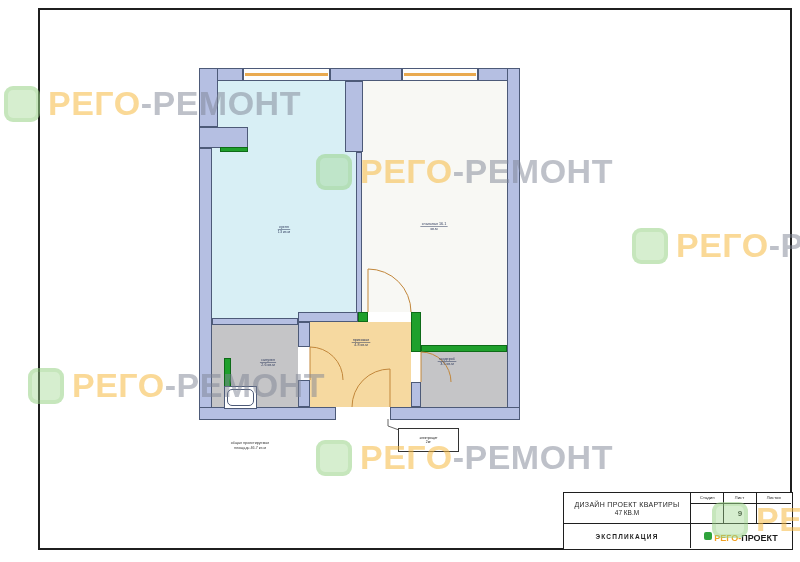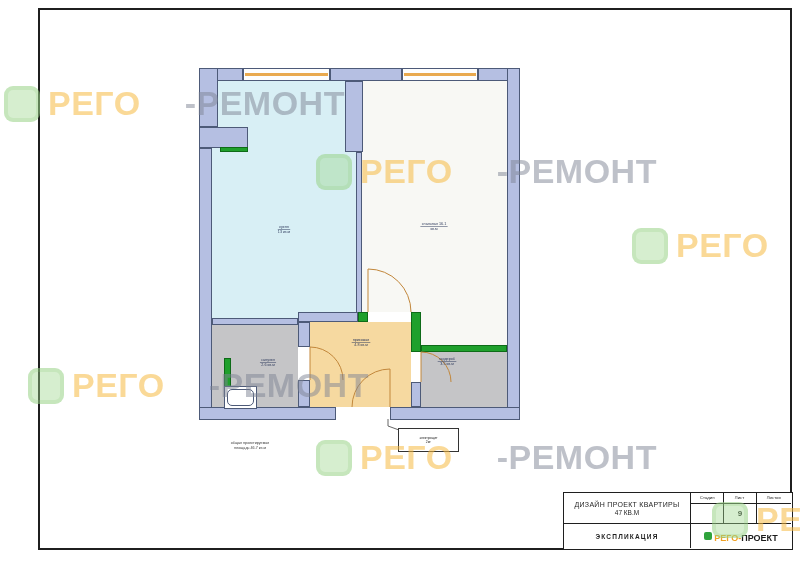--- a/index.html
+++ b/index.html
@@ -59,21 +59,21 @@
   .logo-ic{width:8px;height:8px;background:#2fa33c;border-radius:2px;display:inline-block;}
   .logo-or{color:#f0a122;font-weight:bold;font-size:9px;}
   .logo-dk{color:#1b1b1b;font-weight:bold;font-size:9px;}
 
   
   .wm{position:absolute;display:flex;align-items:center;gap:8px;pointer-events:none;}
   .wm-icon{width:36px;height:36px;border-radius:9px;background:rgba(158,214,140,.42);
            box-shadow:inset 0 0 0 4px rgba(140,205,122,.22);flex:0 0 auto;}
   .wm-text{font-weight:bold;font-size:34px;letter-spacing:.5px;white-space:nowrap;}
   .wm-or{color:rgba(246,186,66,.55);}
-  .wm-gr{color:rgba(125,132,148,.5);margin-left:44px;}
+  .wm-gr{color:rgba(125,132,148,.5);}
 
   svg.overlay{position:absolute;left:0;top:0;pointer-events:none;}
 </style>
 </head>
 <body>
 
 <div class="page">
 
   <div class="abs frame"></div>
 

